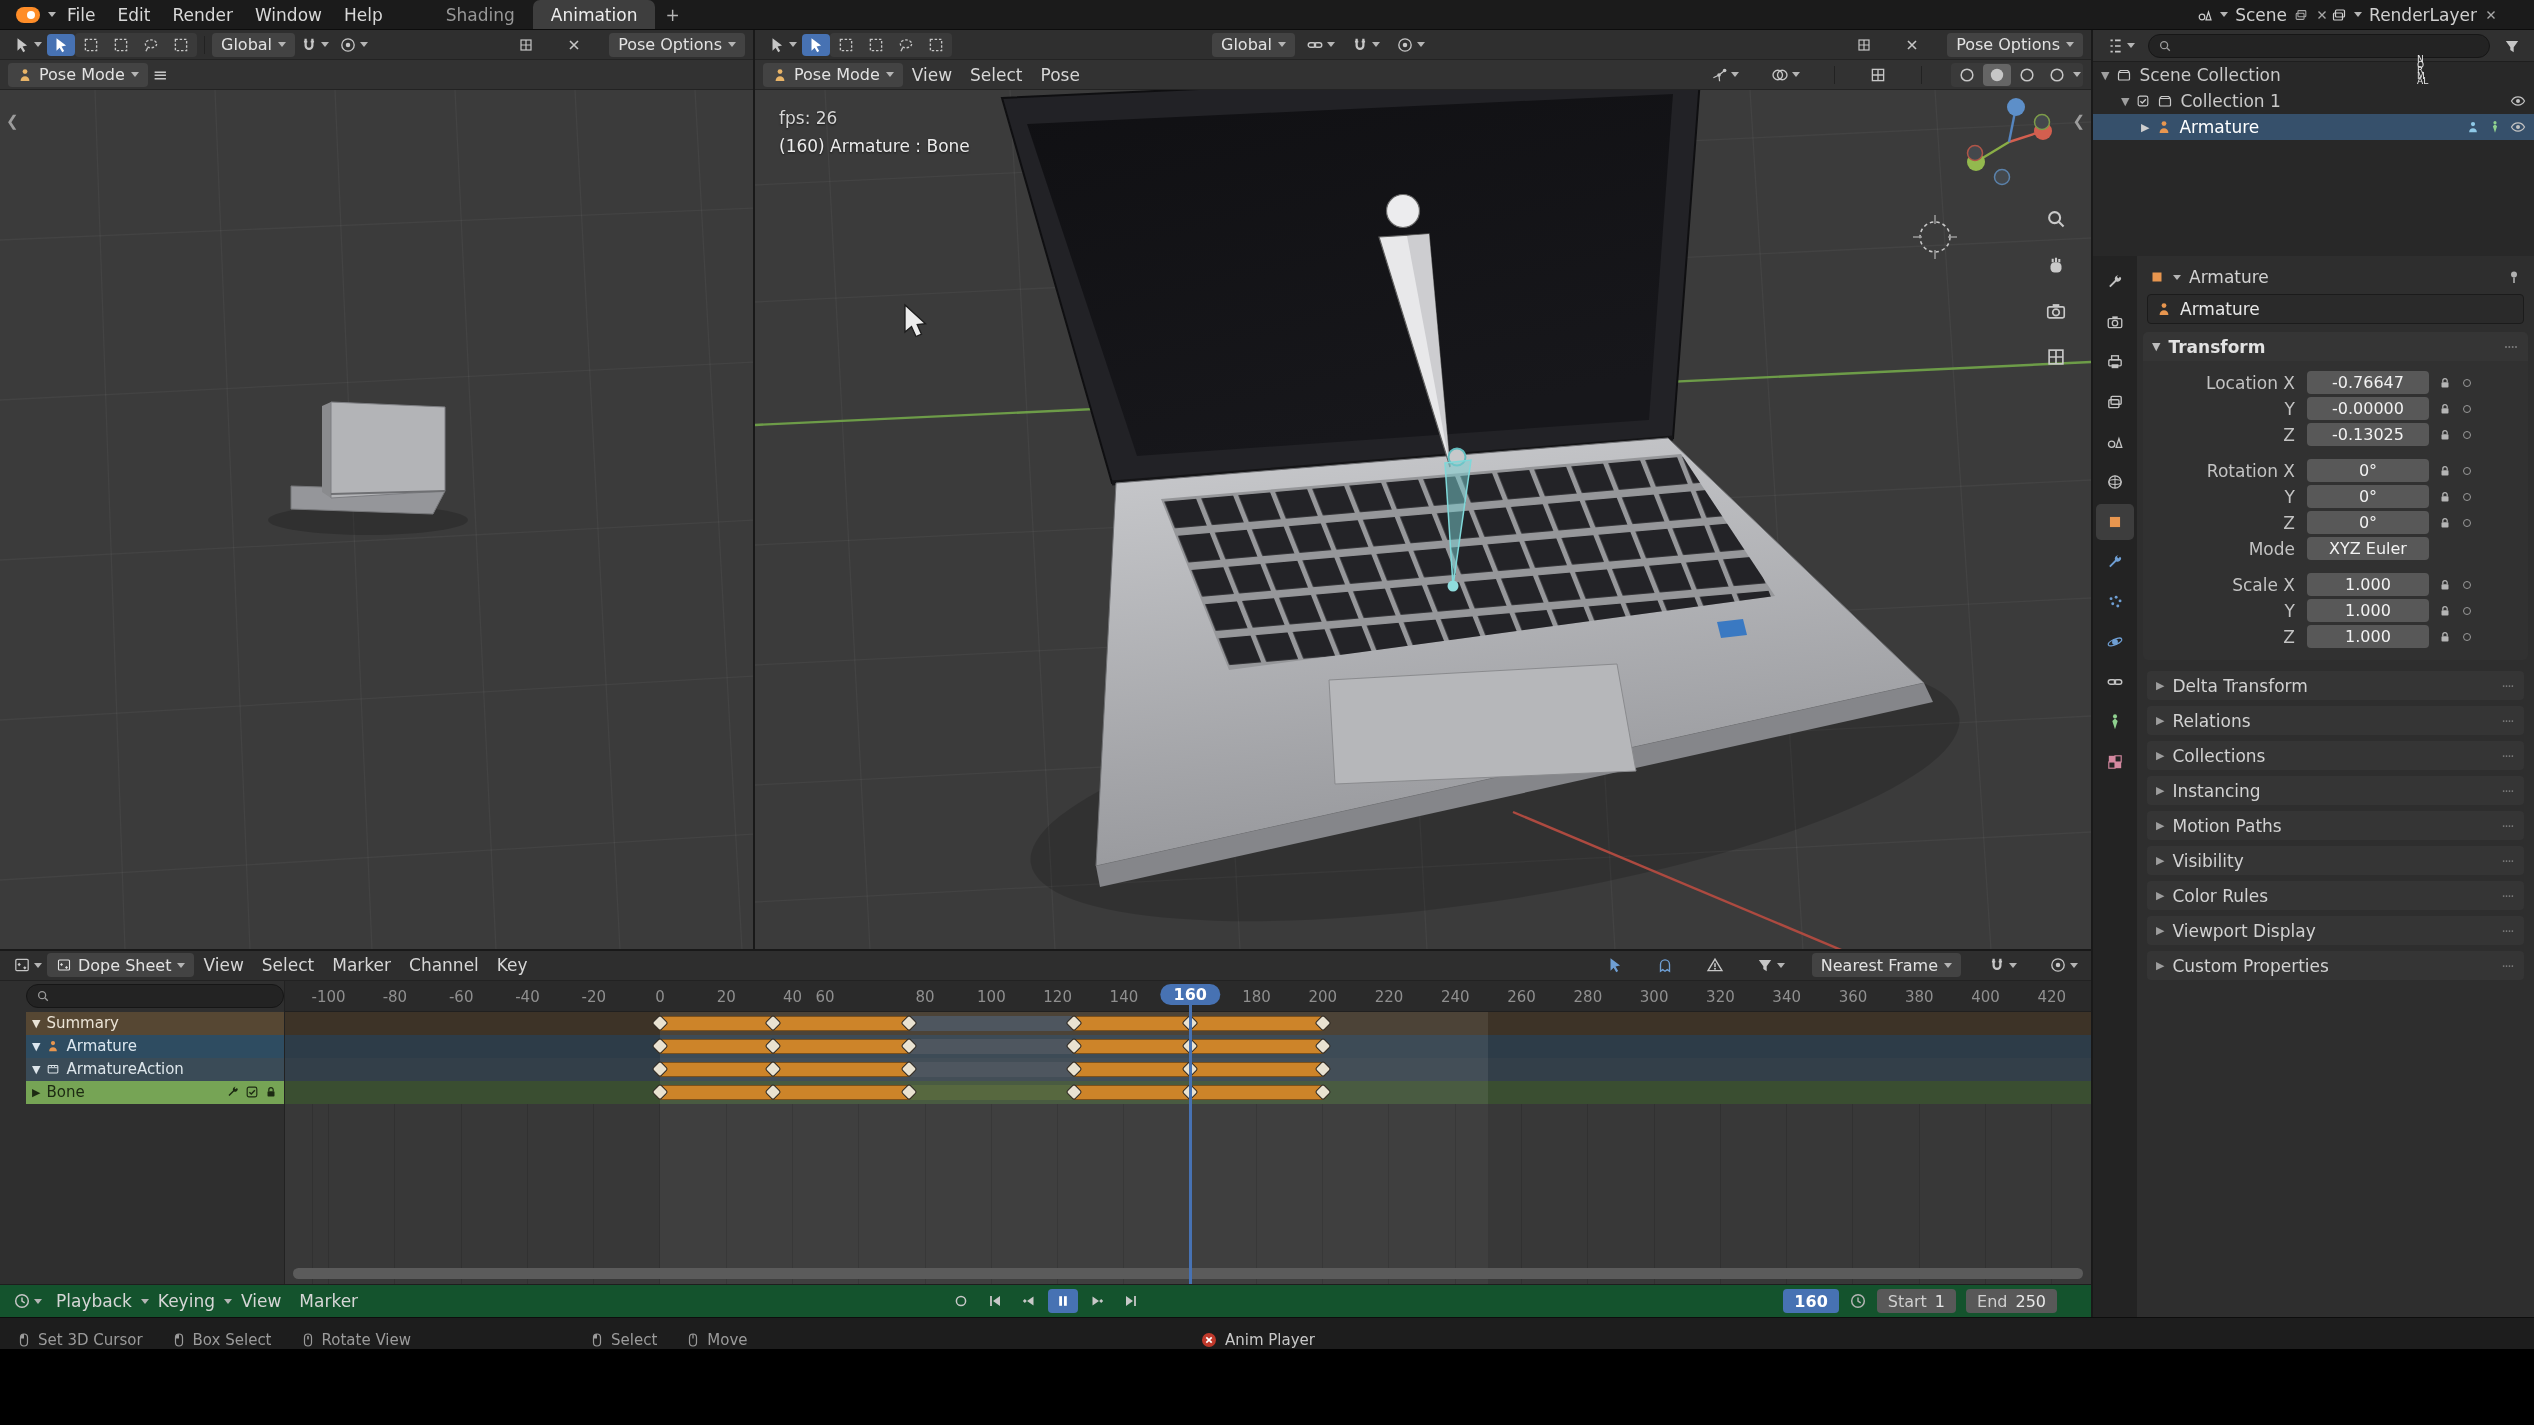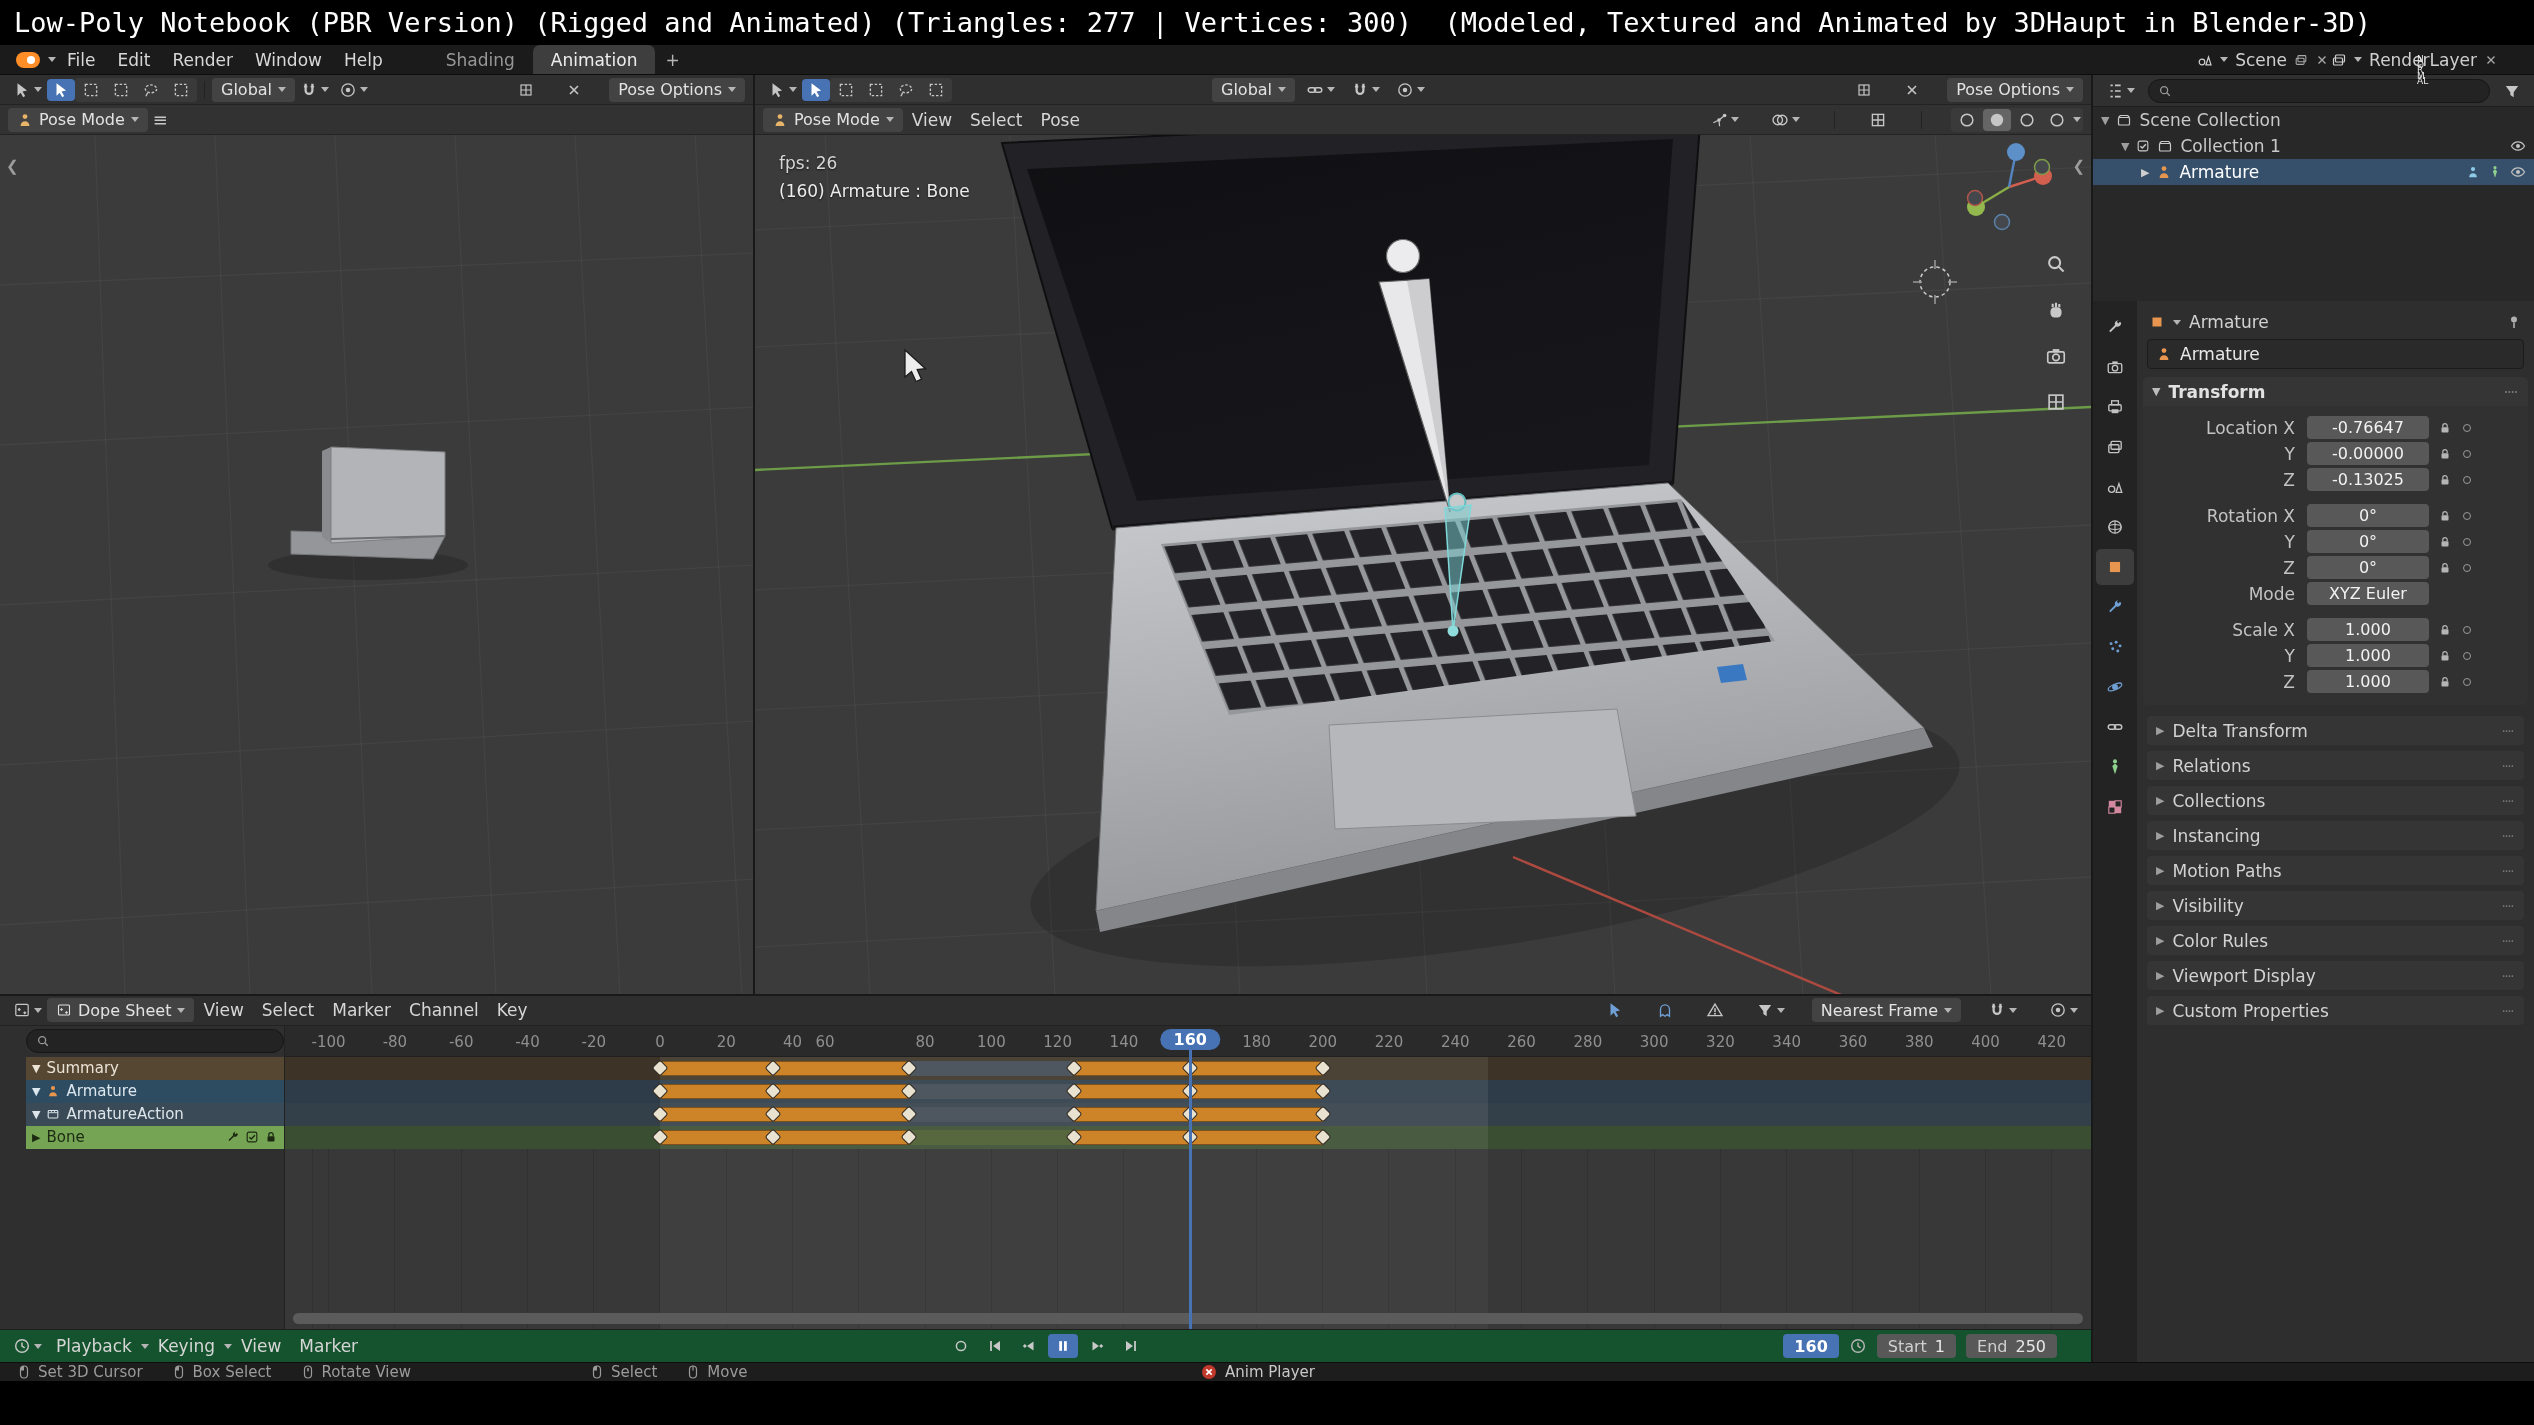--- a/index.html
+++ b/index.html
@@ -102,21 +102,21 @@
 
 .timeline-bar{height:32px;background:#14532d;border-top:1px solid #1e1e1e;display:flex;align-items:center;padding:16px 8px;position:relative}
 .transport{position:absolute;left:946px;display:flex;align-items:center;gap:4px}
 .tbtn{width:30px;height:24px;display:flex;align-items:center;justify-content:center;border-radius:4px;color:#c8c8c8}
 .tbtn.active{background:#4772b3;color:#fff}
 .tl-right{position:absolute;right:34px;display:flex;align-items:center;gap:10px}
 .numpill{display:flex;align-items:center;gap:8px;background:#585858;border-radius:4px;height:24px;padding:0 11px;font-size:16px;color:#e8e8e8}
 .numpill.blue{background:#4772b3;color:#fff;font-weight:bold}
 .numpill .lab{color:#cfcfcf}
 
-.statusbar{height:19px;background:#1d1d1d;border-top:1px solid #0d0d0d;display:flex;align-items:flex-end;gap:28px;padding:0 60px 0 16px;position:relative;font-size:15px;color:#9b9b9b}
+.statusbar{height:32px;background:#1d1d1d;border-top:1px solid #0d0d0d;display:flex;align-items:flex-end;gap:28px;padding:0 60px 0 16px;position:relative;font-size:15px;color:#9b9b9b}
 .hint{display:flex;align-items:center;gap:6px}
 .player{position:absolute;left:1200px;display:flex;align-items:center;gap:7px;color:#c8c8c8}
 .sb-right{margin-left:auto;display:flex;align-items:center;gap:72px}
 .filler{height:32px;background:#000}
 
 .cansvg{position:absolute;left:0;top:0}
 </style>
 </head>
 <body>
 
@@ -322,23 +322,20 @@
       </symbol>
 <symbol id="s-lasso" viewBox="0 0 16 16">
         <ellipse cx="8" cy="7" rx="5" ry="3.5" fill="none" stroke="currentColor" stroke-width="1.2" stroke-dasharray="2.2 1.6"></ellipse>
         <path d="M5 10.5l-1.5 3" stroke="currentColor" stroke-width="1.2"></path>
       </symbol>
 </defs>
 </svg>
 
 <div class="app">
 
-  <div class="titlebar">
-    <span class="title">Low-Poly Notebook (PBR Version) (Rigged and Animated) (Triangles: 277 | Vertices: 300)  (Modeled, Textured and Animated by 3DHaupt in Blender-3D)</span>
-  </div>
 
   <div class="menubar">
     <div class="mb-left">
       <span class="blogo"></span>
       <span class="crt sm"></span>
       <span class="menu-item">File</span>
       <span class="menu-item">Edit</span>
       <span class="menu-item">Render</span>
       <span class="menu-item">Window</span>
       <span class="menu-item">Help</span>

